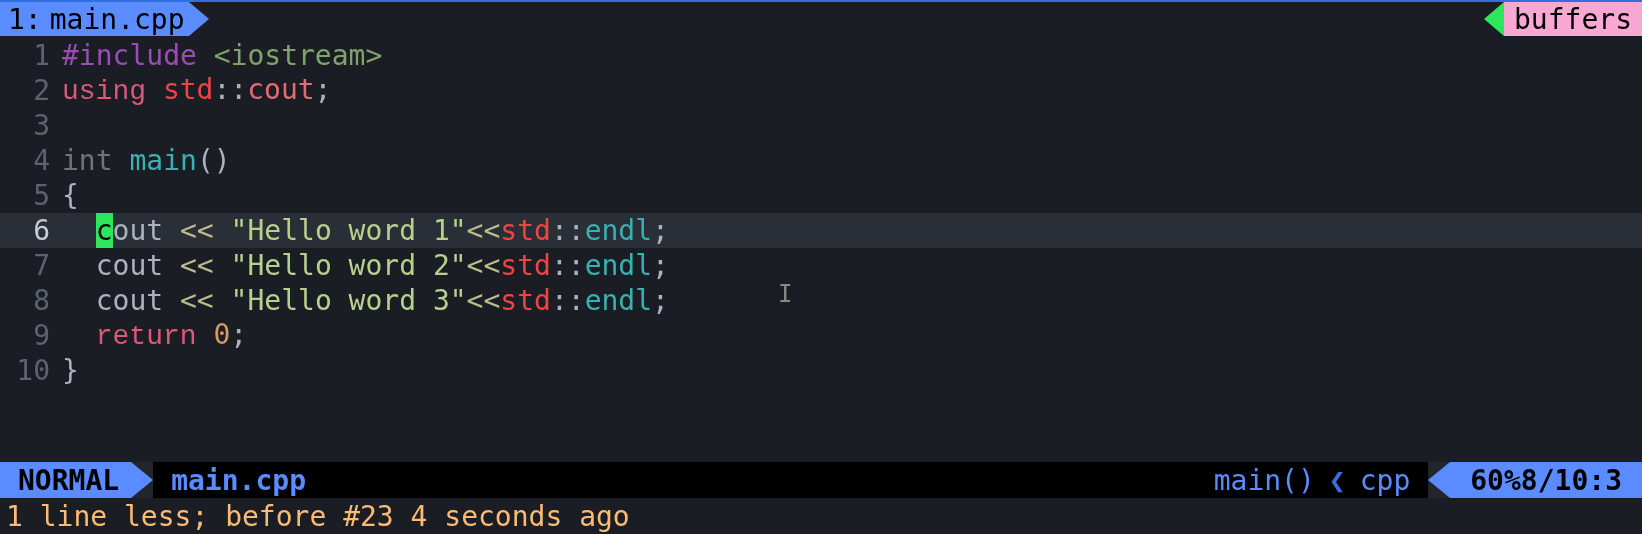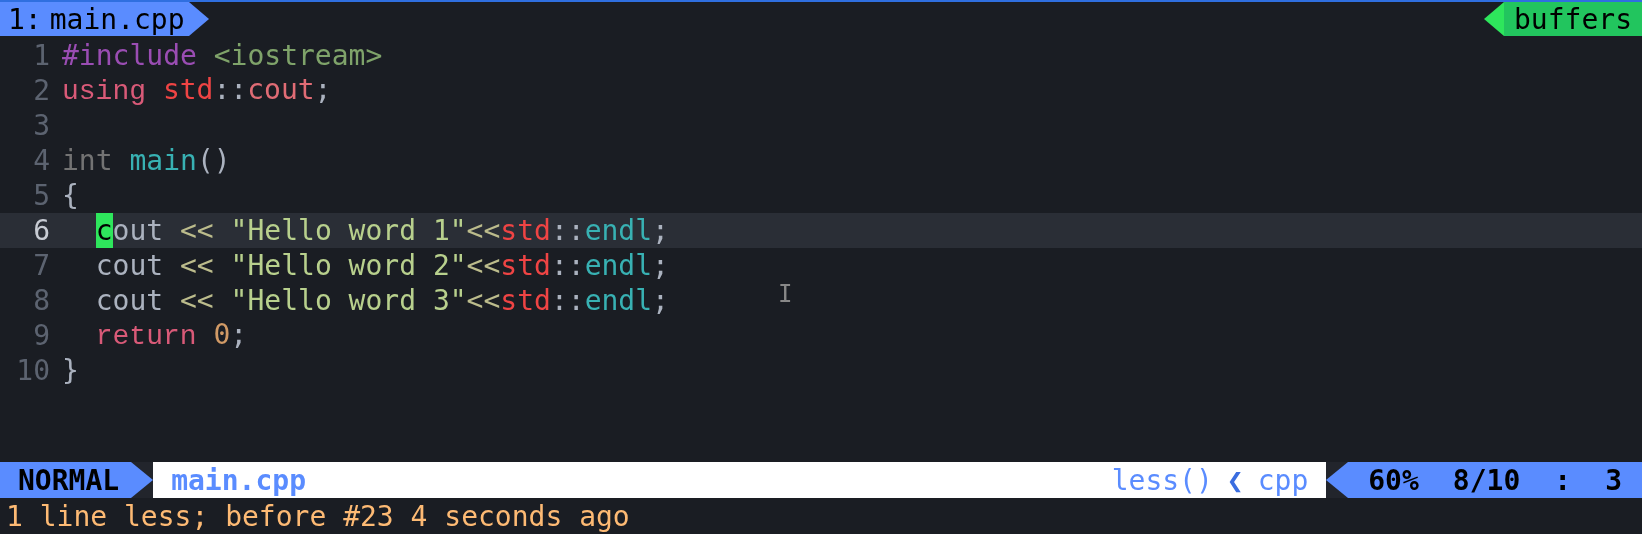--- a/index.html
+++ b/index.html
@@ -41,21 +41,21 @@
     border-left: 20px solid #5a8cff;
   }
   .topspacer { flex: 1 1 auto; }
   .buflabel-sep-l {
     width: 0; height: 0;
     border-top: 17px solid transparent;
     border-bottom: 17px solid transparent;
     border-right: 20px solid #2ee65c;
   }
   .buflabel {
-    background: #22c55e;
+    background: #f9a8d4;
     color: #000;
     display: flex;
     align-items: center;
     padding: 0 10px;
     height: 100%;
   }
 
   
   .code {
     padding-top: 2px;
@@ -108,21 +108,21 @@
     font-size: 24px;
   }
 
   
   .status {
     position: absolute;
     left: 0;
     bottom: 36px;
     height: 36px;
     width: 100%;
-    background: #ffffff;
+    background: #000000;
     display: flex;
     align-items: stretch;
   }
   .seg-mode {
     background: #5a8cff;
     color: #000;
     display: flex;
     align-items: center;
     padding: 0 12px 0 18px;
     font-weight: 600;
@@ -156,21 +156,20 @@
     border-bottom: 18px solid transparent;
     border-right: 22px solid #5a8cff;
     background: #22252c;
   }
   .seg-pos {
     background: #5a8cff;
     color: #000;
     display: flex;
     align-items: center;
     padding: 0 20px;
-    gap: 34px;
     font-weight: 600;
   }
 
   
   .msgline {
     position: absolute;
     left: 0;
     bottom: 0;
     height: 36px;
     width: 100%;
@@ -203,21 +202,21 @@
 <div class="status">
   <div class="seg-mode">
     <span>NORMAL</span>
   </div>
   <div class="seg-mode-sep"></div>
   <div class="seg-file">
     <span>main.cpp</span>
   </div>
   <div class="status-spacer"></div>
   <div class="seg-ctx">
-    <span>less()</span>
+    <span>main()</span>
     <span class="chev">❮</span>
     <span>cpp</span>
   </div>
   <div class="seg-pos-sep-l"></div>
   <div class="seg-pos">
     <span>60%</span>
     <span>8/10</span>
     <span>:</span>
     <span>3</span>
   </div>

